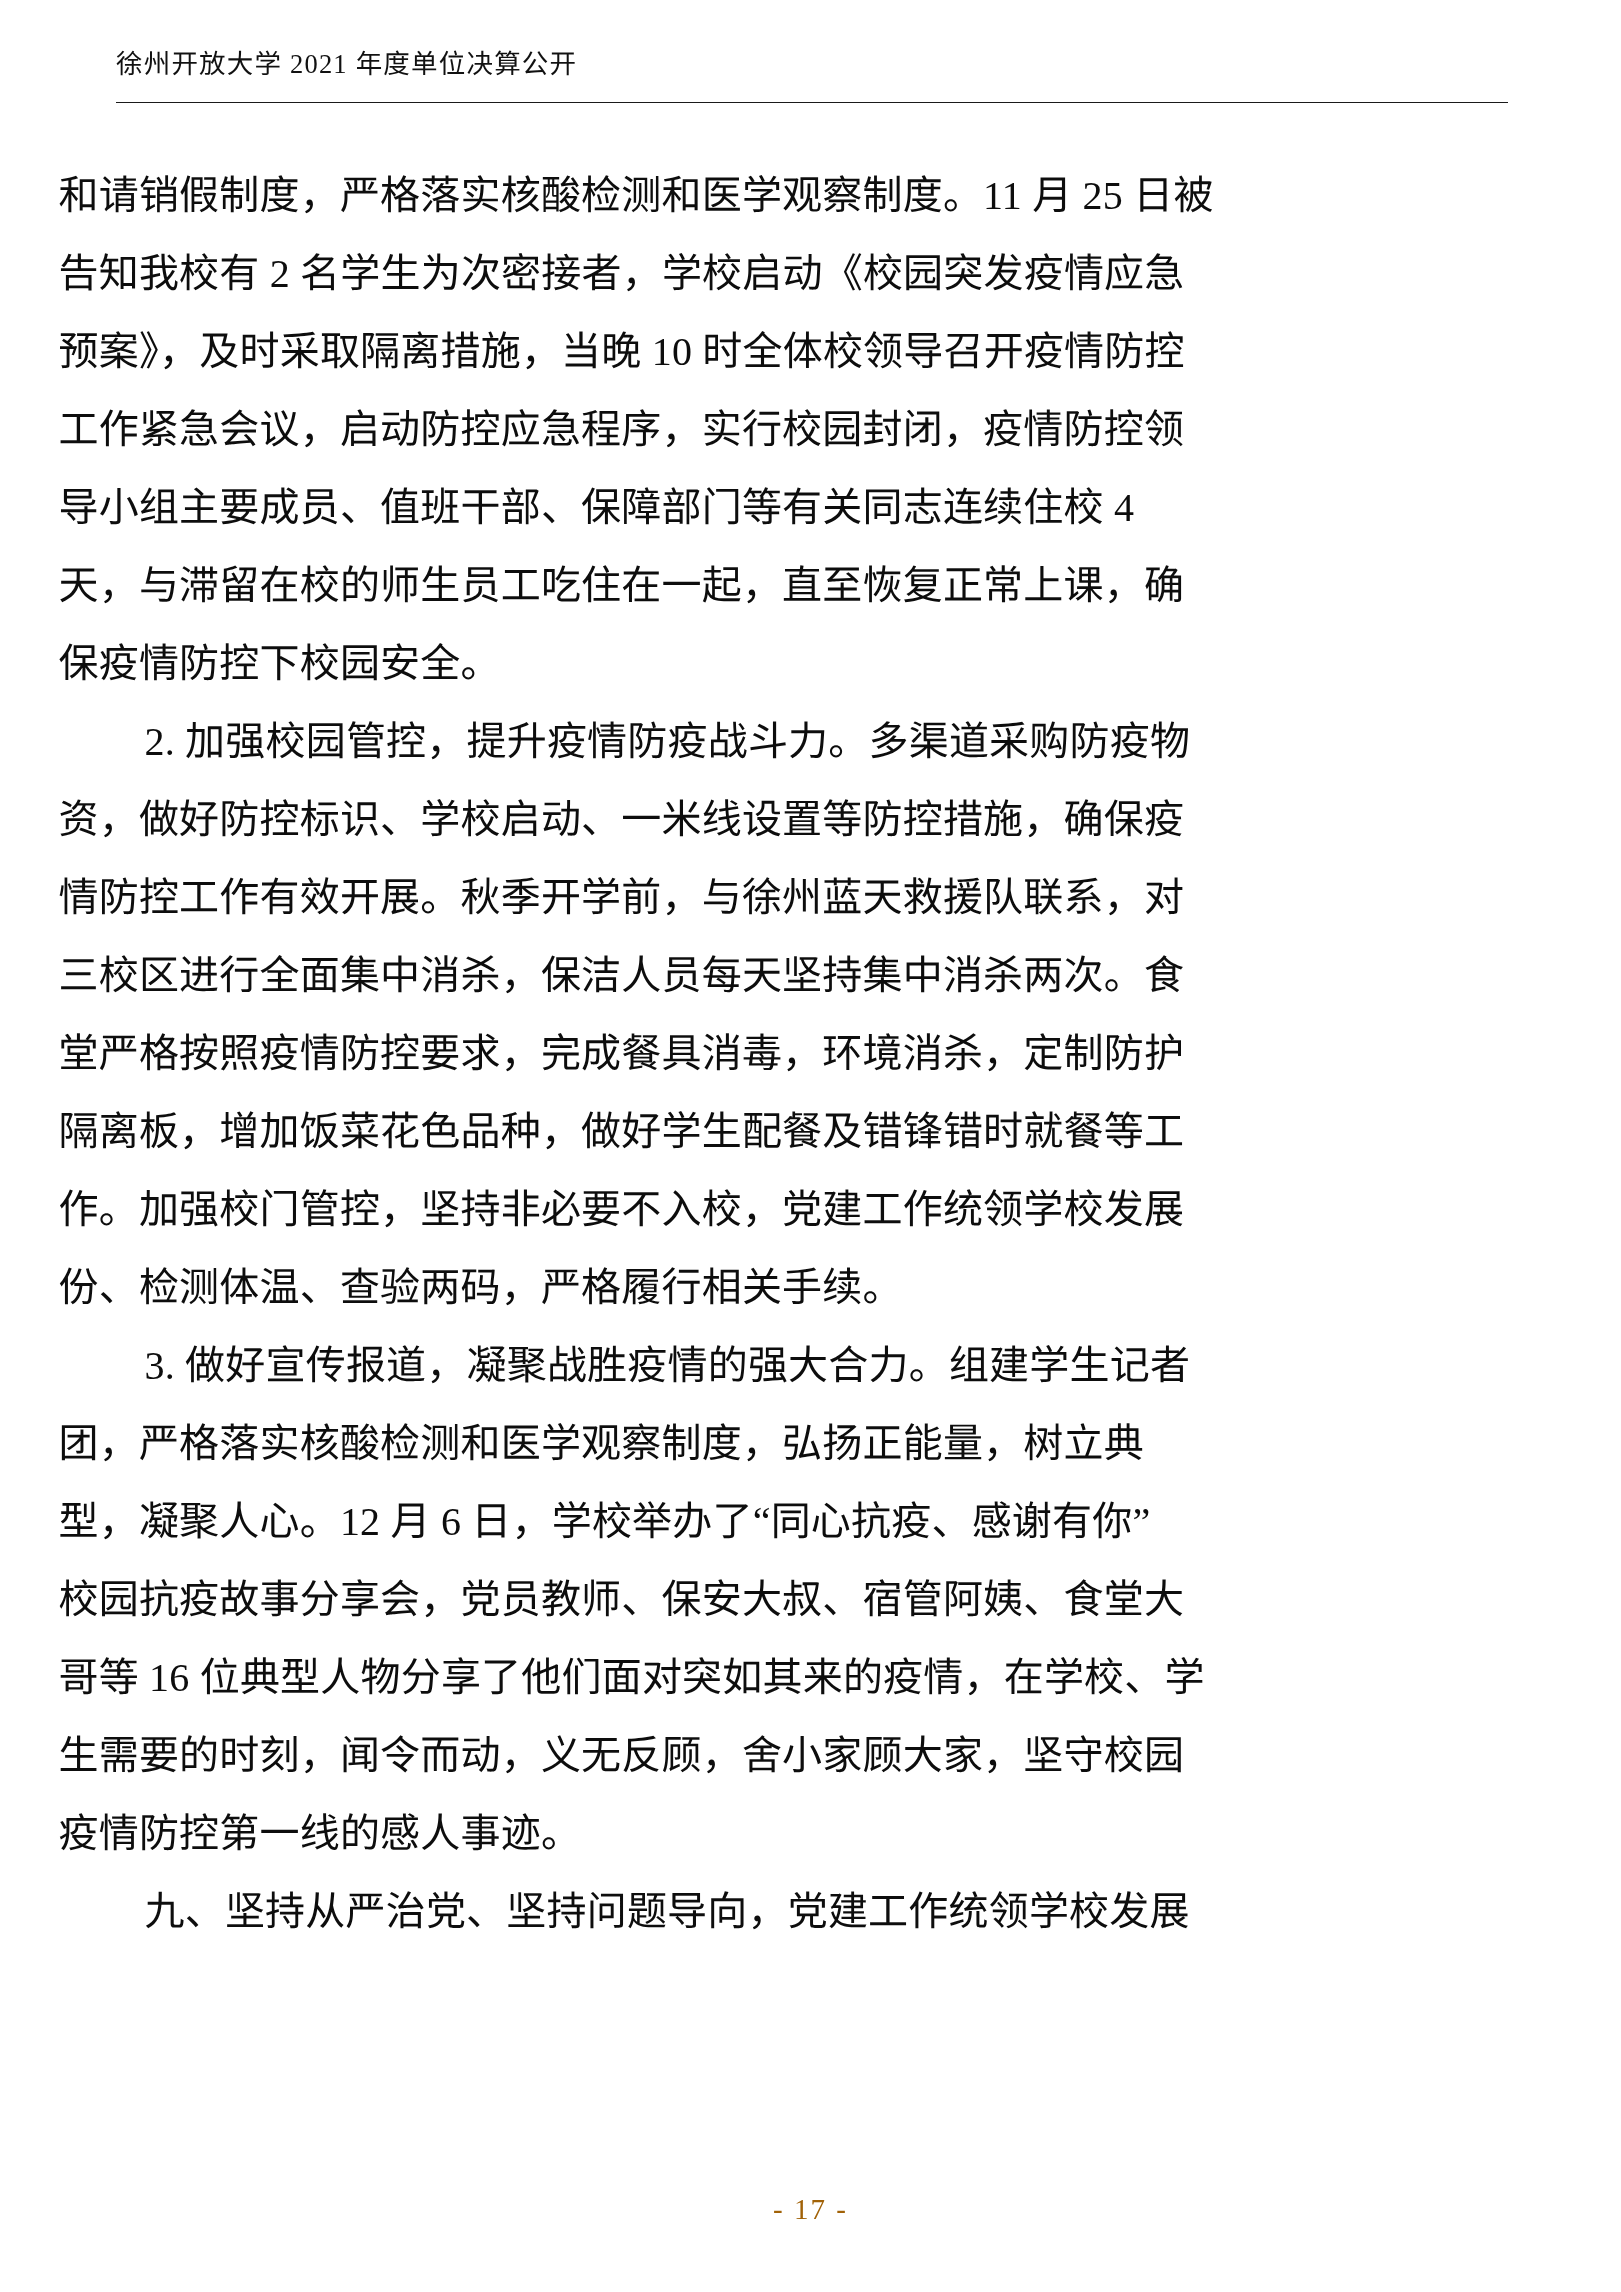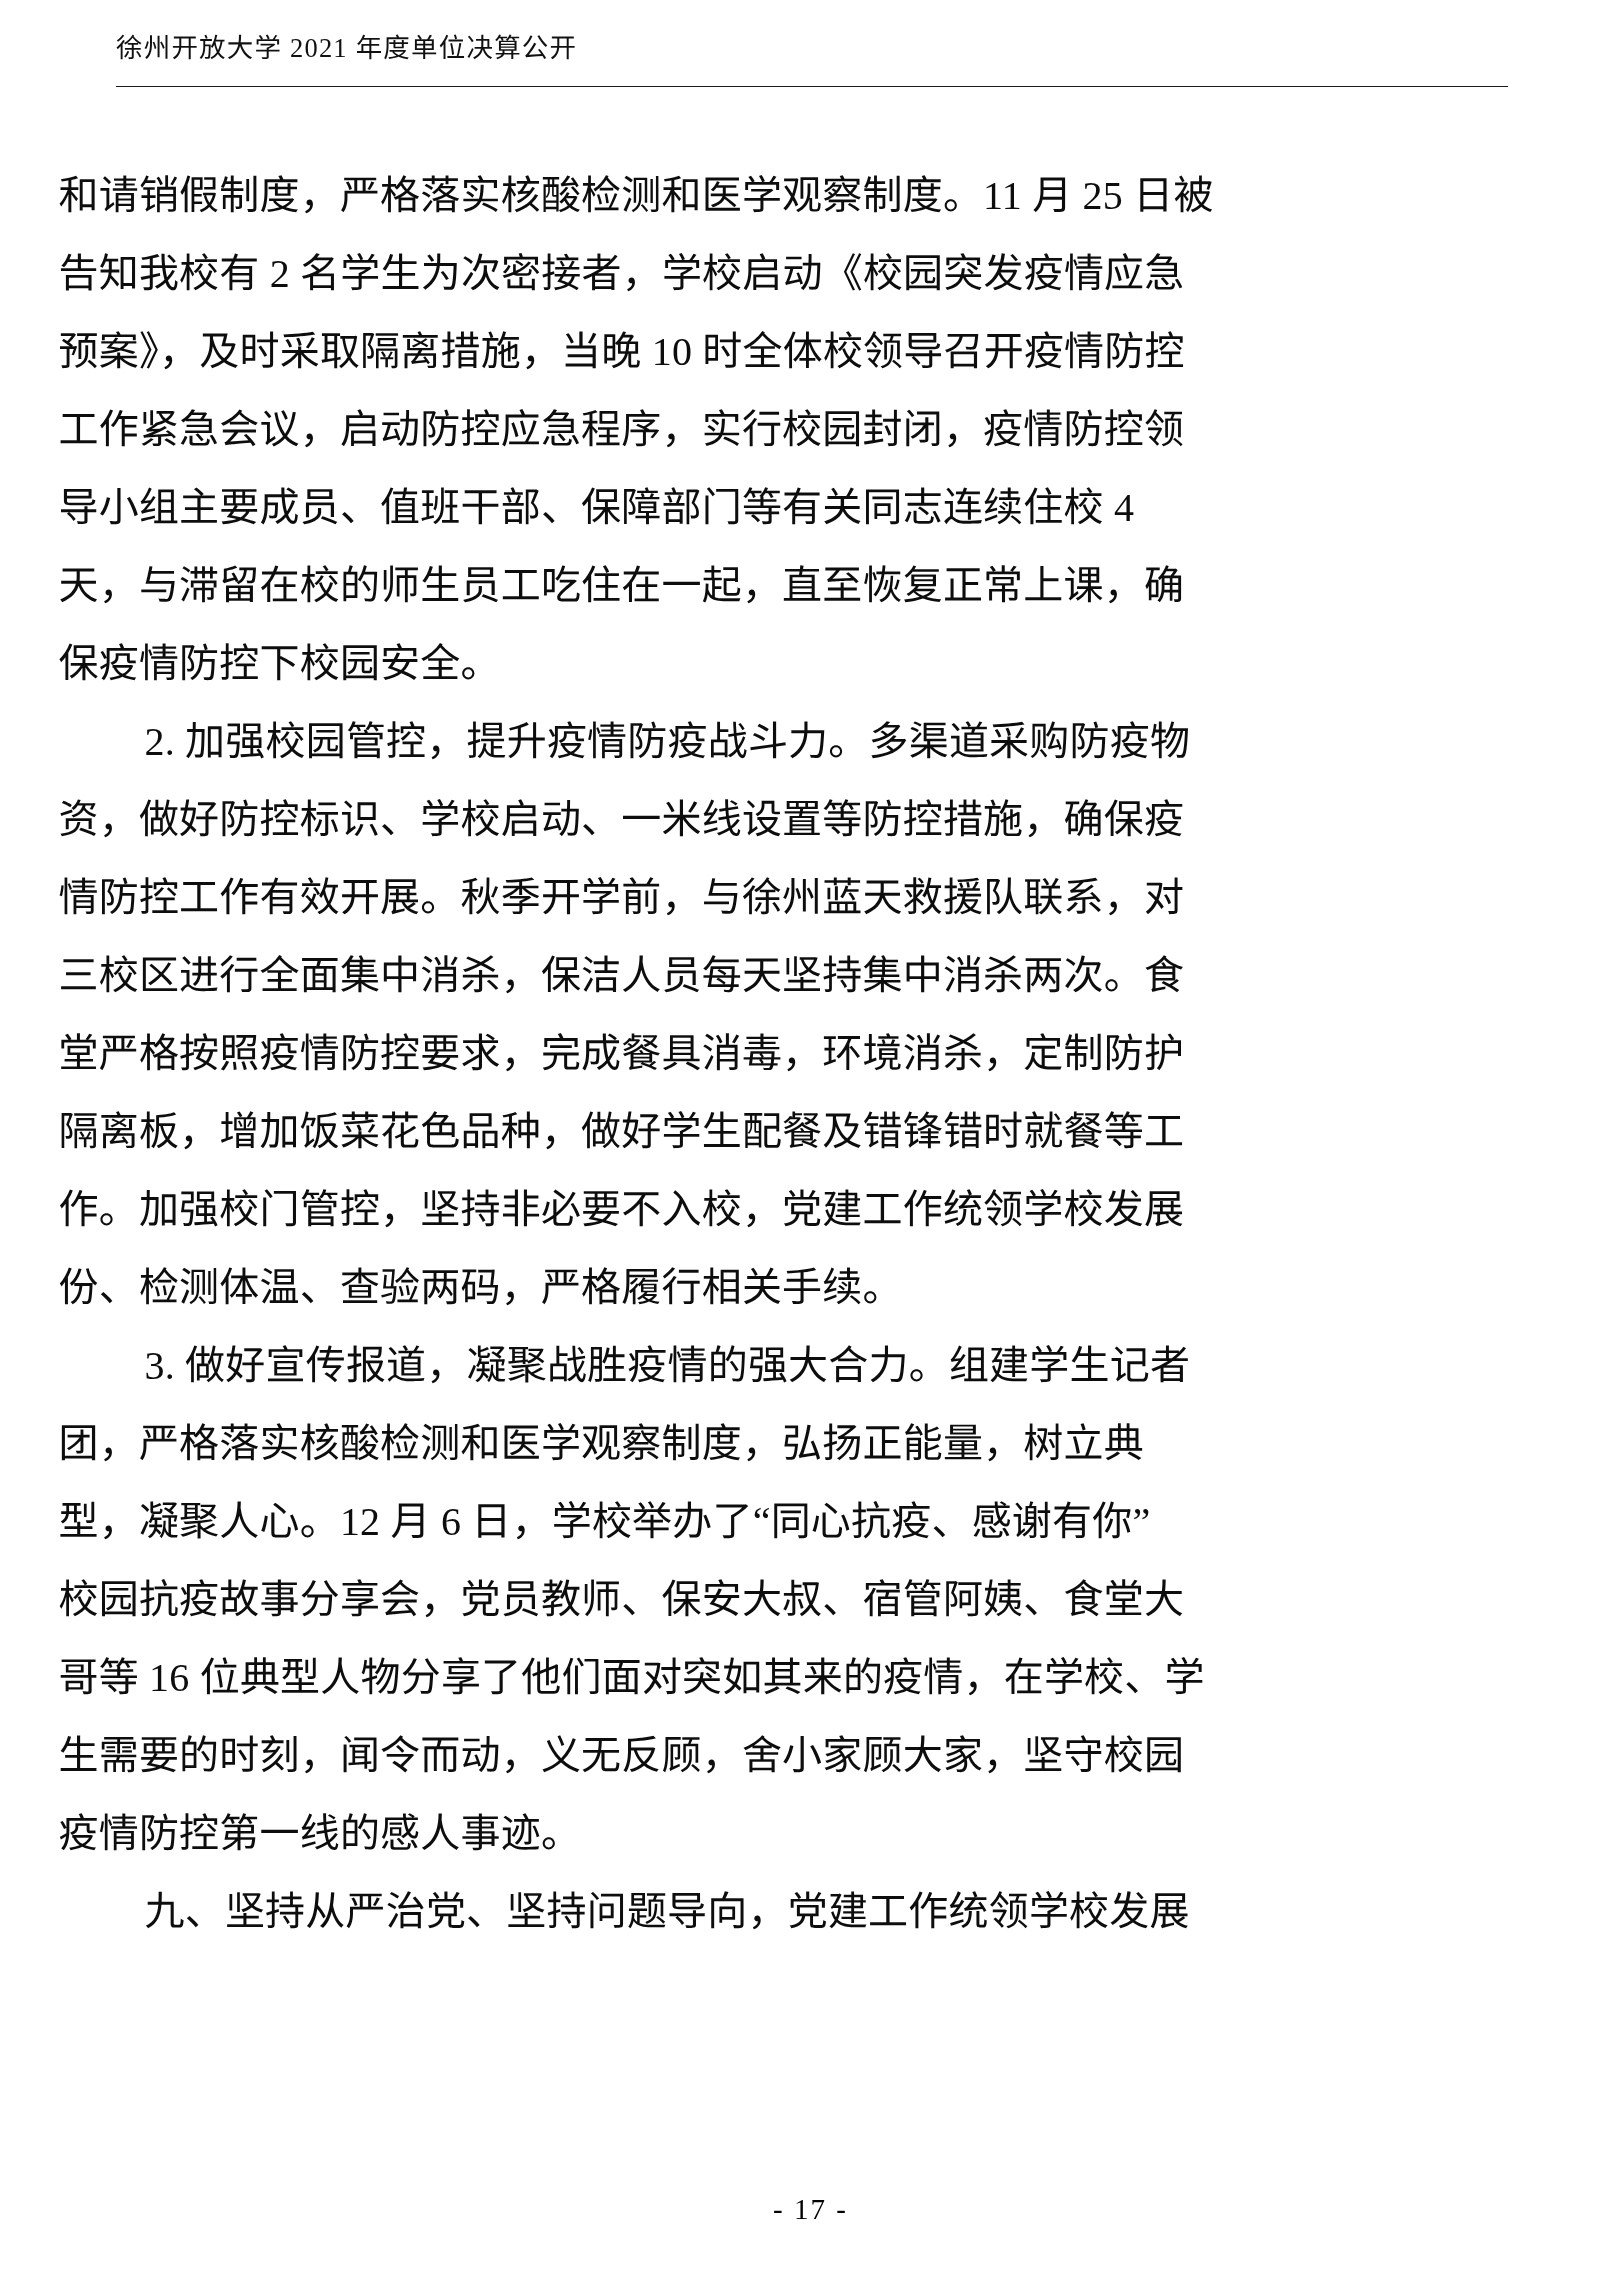--- a/index.html
+++ b/index.html
@@ -16,21 +16,21 @@
     margin: 0 auto;
     background: #ffffff;
     box-sizing: border-box;
     overflow: hidden;
   }
 
   
   .page-header {
     position: absolute;
     left: 0;
-    top: 0;
+    top: 16px;
     width: 1621px;
     height: 106px;
     box-sizing: border-box;
   }
 
   .header-title {
     position: absolute;
     left: 116px;
     top: 33px;
     font-family: "Liberation Serif", "DejaVu Serif", serif;
@@ -85,21 +85,21 @@
     bottom: 67px;
     width: 1621px;
     text-align: center;
   }
 
   .page-number {
     display: inline-block;
     font-family: "Liberation Serif", "DejaVu Serif", serif;
     font-size: 29px;
     line-height: 33px;
-    color: #000000;
+    color: #a16207;
     letter-spacing: 2px;
   }
 </style>
 </head>
 <body>
 
 <div class="page">
 
   <div class="page-header">
     <div class="header-title">徐州开放大学 2021 年度单位决算公开</div>

